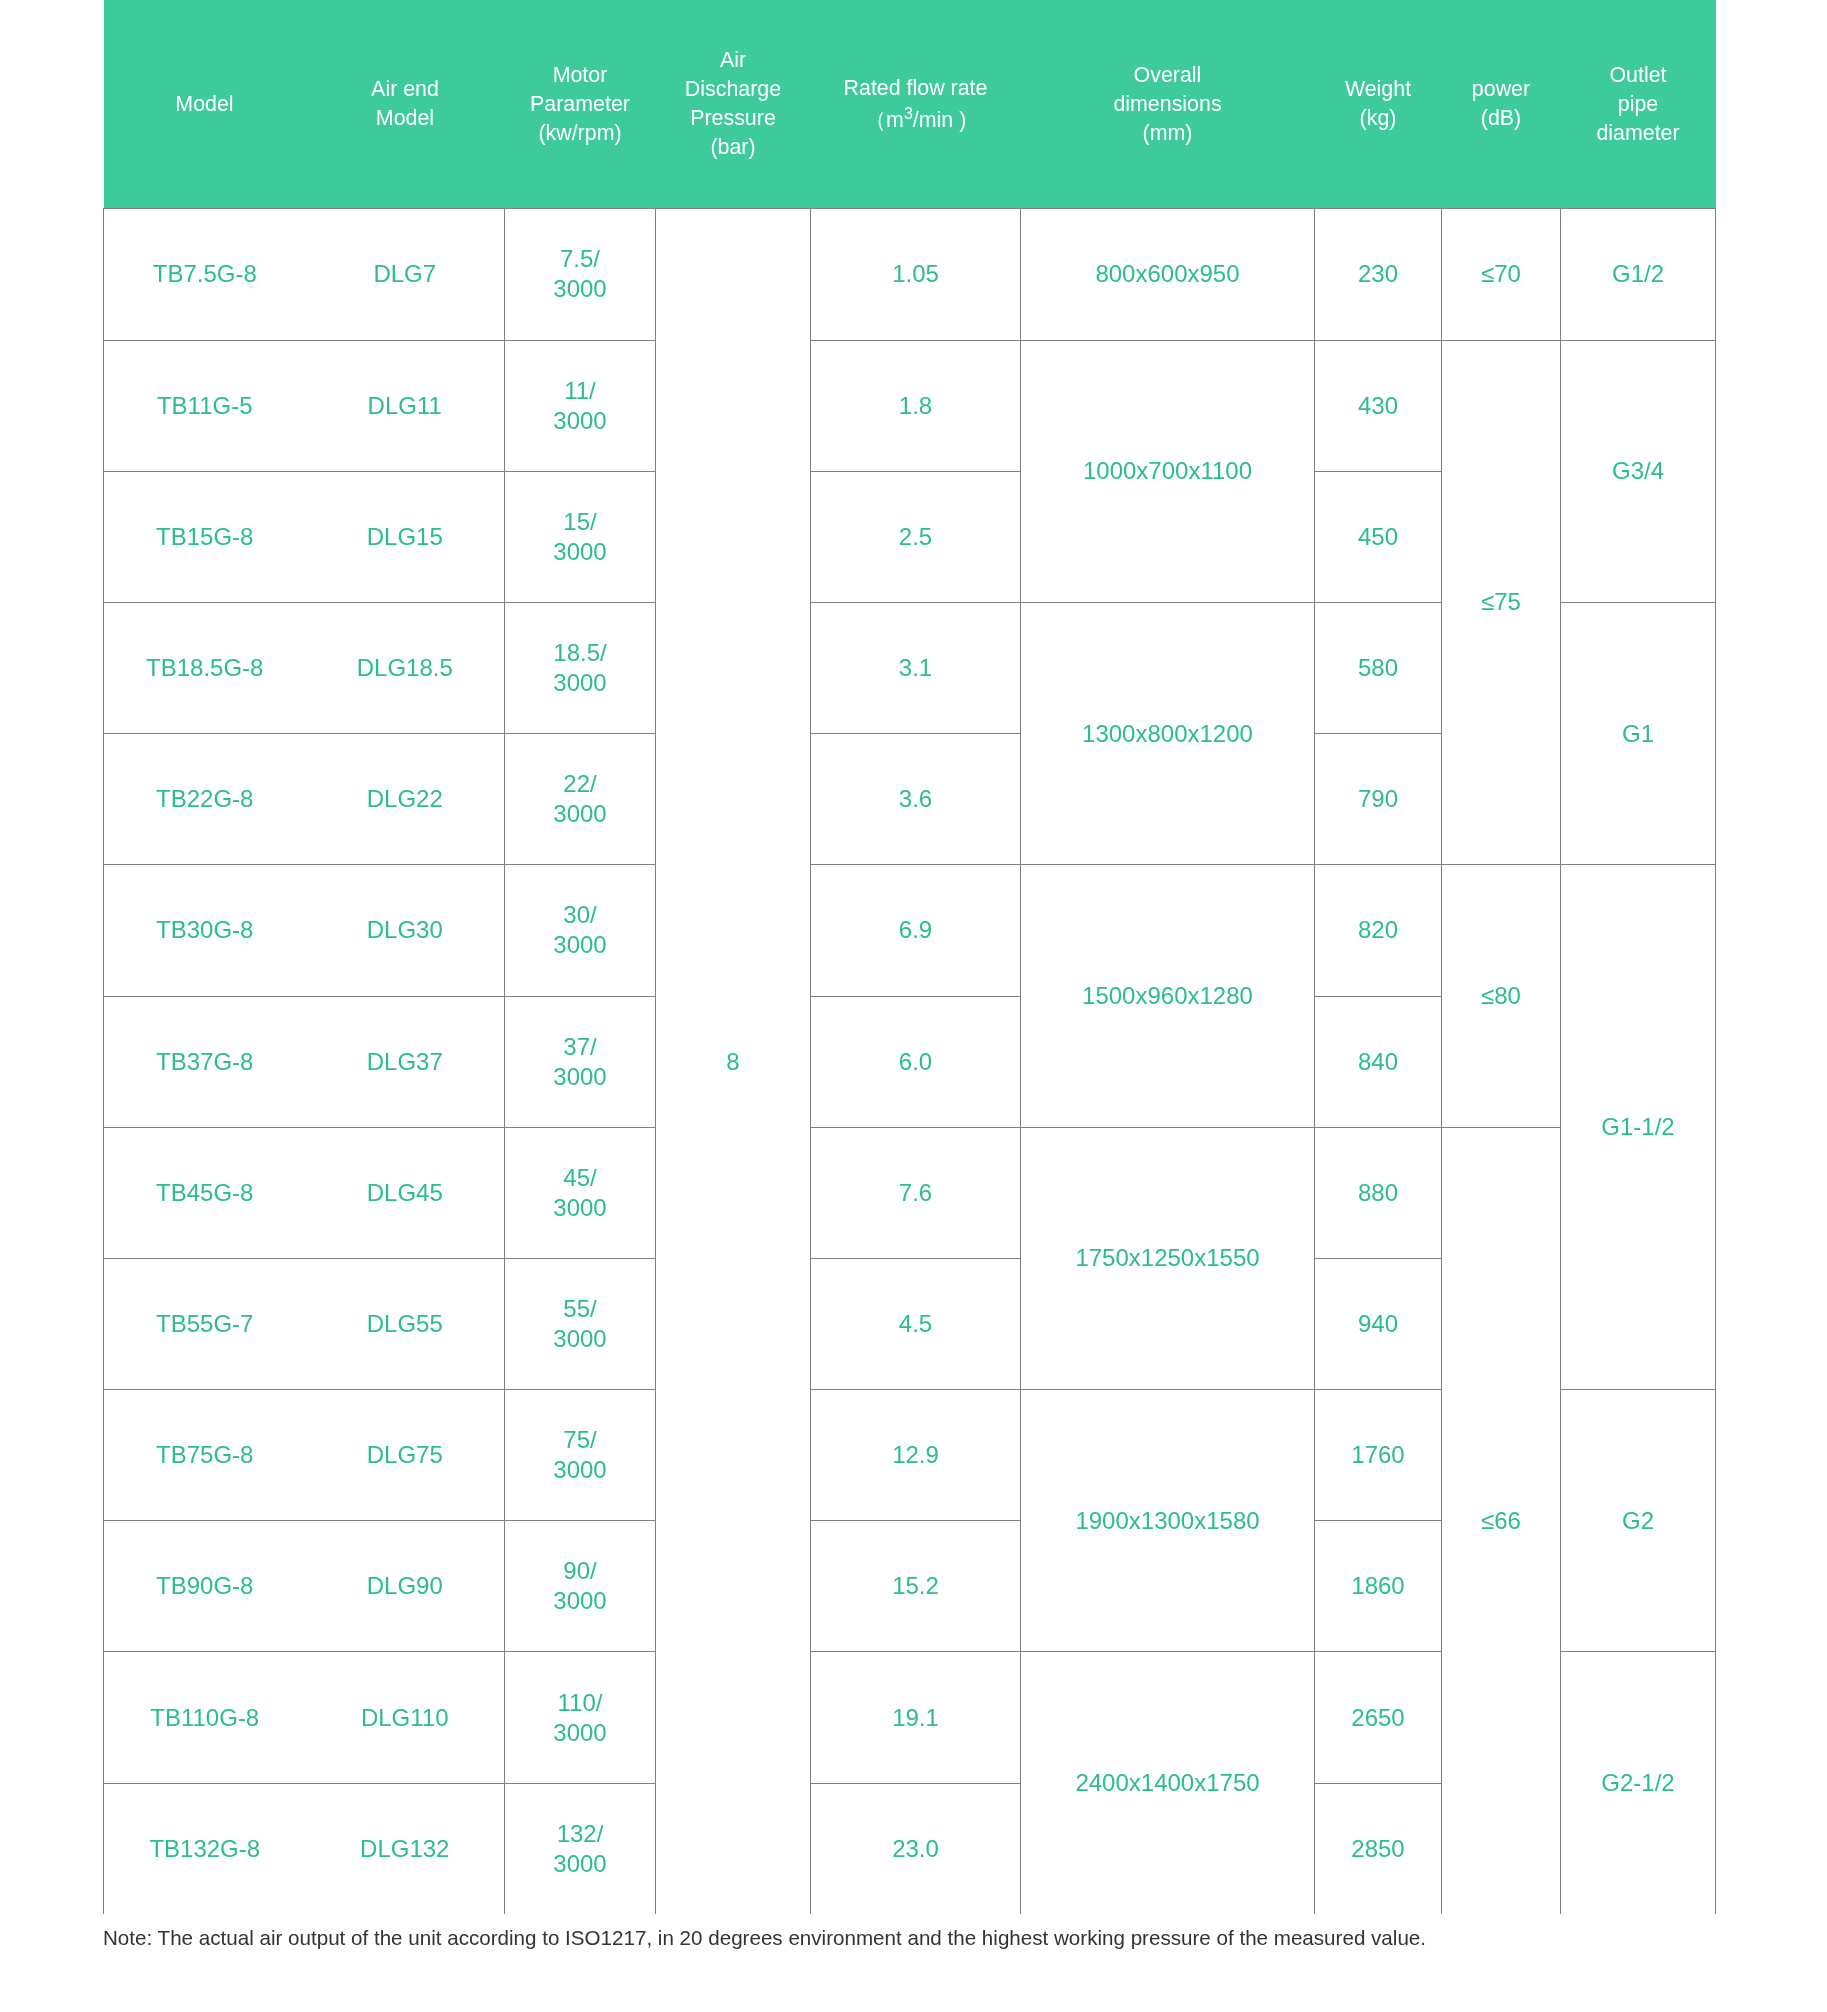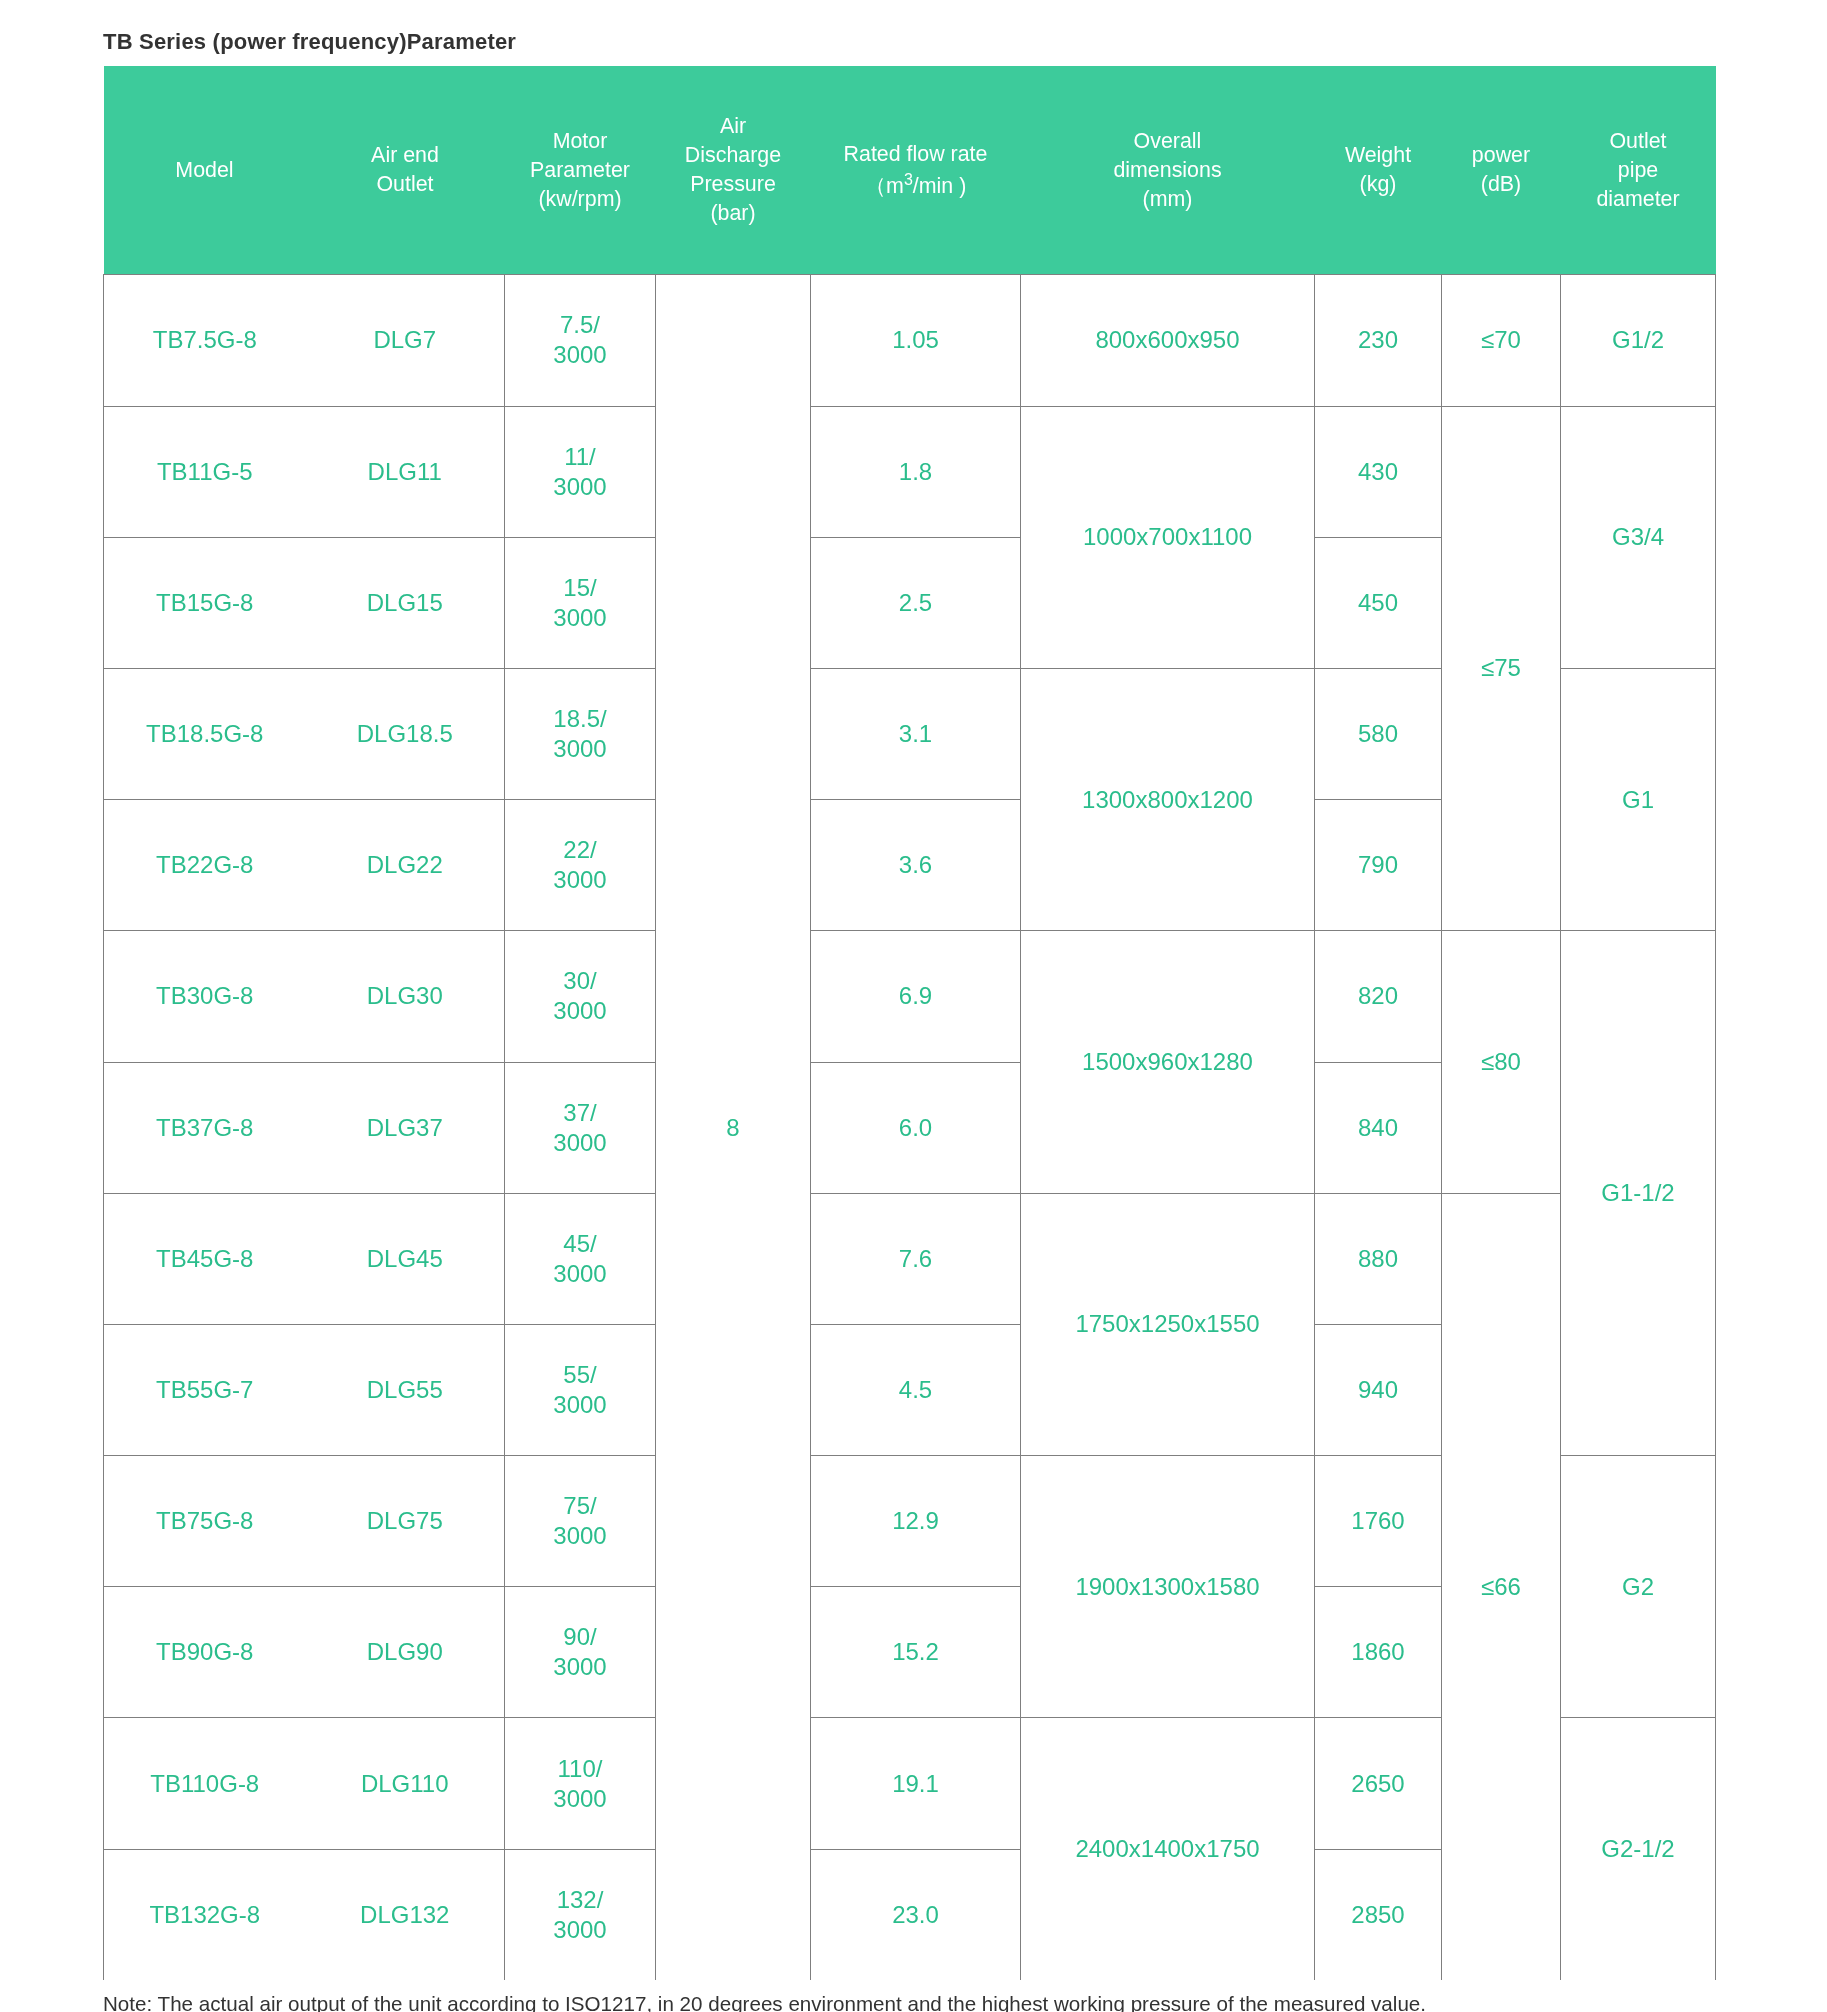--- a/index.html
+++ b/index.html
@@ -78,39 +78,38 @@
   col.c-dims  { width: 294px; }
   col.c-weight{ width: 127px; }
   col.c-noise { width: 119px; }
   col.c-outlet{ width: 155px; }
 </style>
 </head>
 <body>
 
 <div class="page">
 
-  <div class="doc-title">TB Series (power frequency)Parameter</div>
 
   <table class="spec">
     <colgroup>
       <col class="c-model">
         <col class="c-airend">
         <col class="c-motor">
         <col class="c-press">
       <col class="c-flow">
         <col class="c-dims">
         <col class="c-weight">
         <col class="c-noise">
         <col class="c-outlet">
     </colgroup>
     <thead>
       <tr>
         <th class="cell-2line">Model</th>
         <th class="cell-2line">Air end
-Outlet</th>
+Model</th>
         <th class="cell-2line">Motor
 Parameter
 (kw/rpm)</th>
         <th class="cell-2line">Air
 Discharge
 Pressure
 (bar)</th>
         <th>
           <div>Rated flow rate</div>
           <div><span>（m</span><span class="hdr-sup">3</span><span>/min )</span></div>

